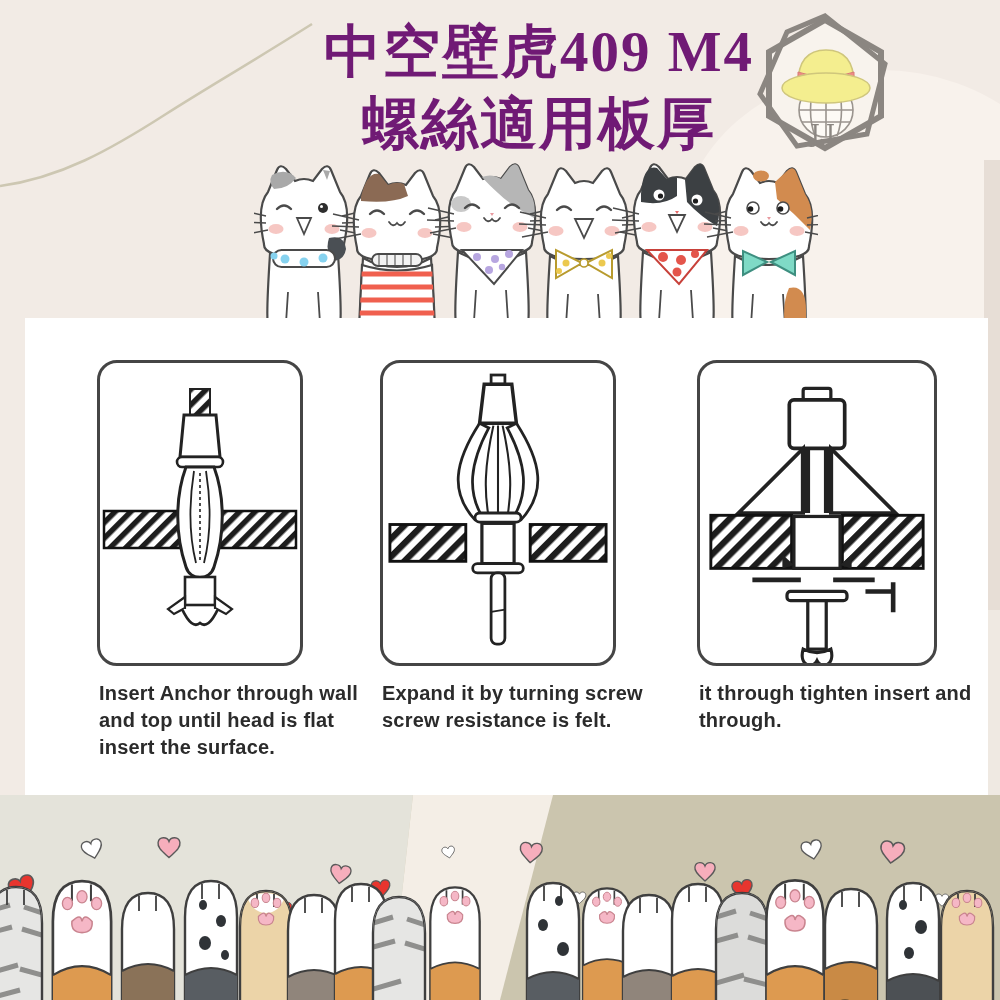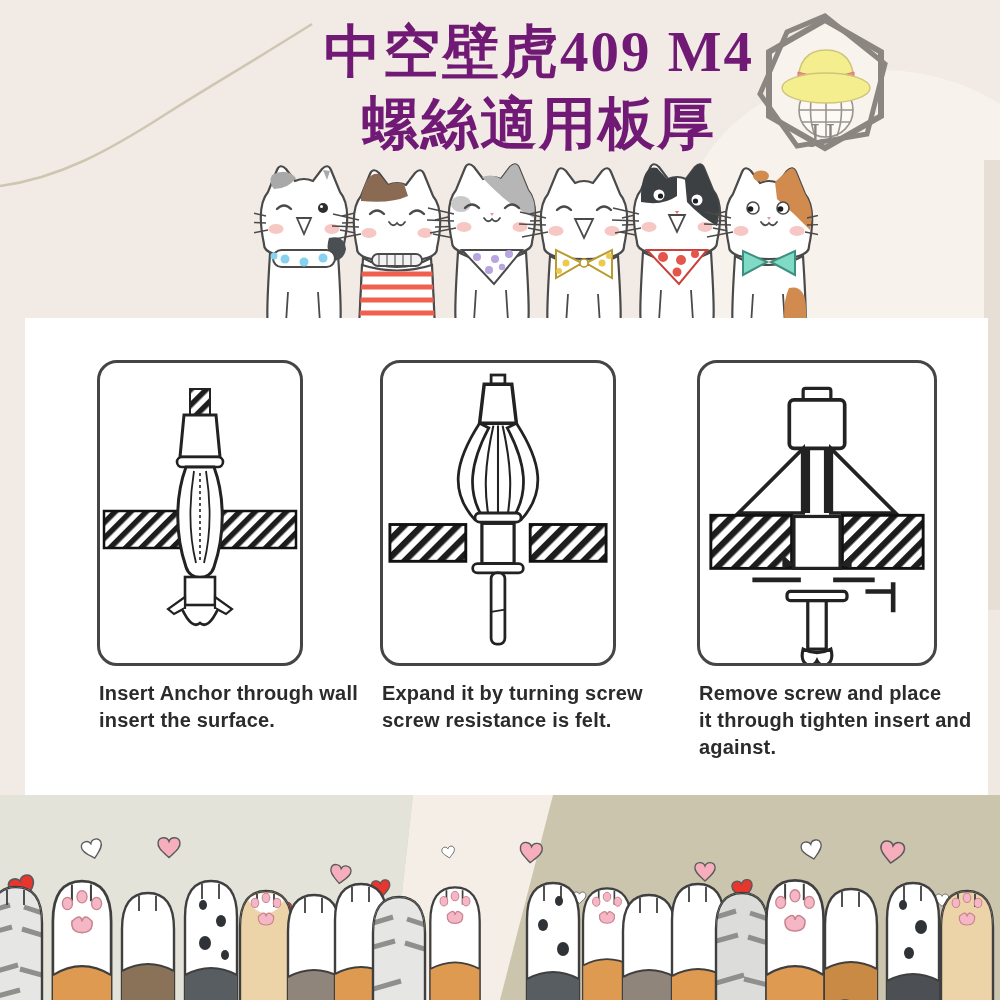--- a/index.html
+++ b/index.html
@@ -233,20 +233,21 @@
           <path d="M100 90 L100 180" stroke="#222" stroke-width="1.6" stroke-dasharray="3 3" fill="none"></path>
           <rect x="85" y="194" width="30" height="28" class="ink" stroke-width="2.6"></rect>
           <path class="ink" d="M85 214 L68 226 L74 231 L85 225 Z" stroke-width="2.2"></path>
           <path class="ink" d="M115 214 L132 226 L126 231 L115 225 Z" stroke-width="2.2"></path>
           <path class="ink" d="M82 226 Q92 247 100 240 Q108 247 118 226" stroke-width="2.8" fill="#fff"></path>
         </g>
       </svg>
     </div>
     <div class="step-caption">
       <div>Insert Anchor through wall</div>
+      <div>and top until head is flat</div>
       <div>insert the surface.</div>
     </div>
   </div>
 
   <div class="step step-2">
     <div class="step-box">
       <svg viewBox="0 0 200 260" width="100%" height="100%">
         <g>
           <rect x="94" y="10" width="12" height="8" class="ink" stroke-width="2.4"></rect>
           <path class="ink" d="M88 18 L112 18 L116 52 L84 52 Z" stroke-width="3"></path>
@@ -294,23 +295,22 @@
         <g>
           <path d="M44 188 H86 M114 188 H150" stroke="#222" stroke-width="4"></path>
           <path d="M142 198 H166 M166 190 V216" stroke="#222" stroke-width="4" fill="none"></path>
           <rect x="74" y="198" width="52" height="8" rx="3" class="ink" stroke-width="2.8"></rect>
           <rect x="92" y="206" width="16" height="42" class="ink" stroke-width="2.8"></rect>
           <path class="ink" d="M88 248 C84 262 96 266 100 258 C104 266 116 262 112 248 Q100 254 88 248 Z" stroke-width="2.8"></path>
         </g>
       </svg>
     </div>
     <div class="step-caption">
-      <div>Remove screw and place</div>
       <div>it through tighten  insert and</div>
-      <div>against.</div>
+      <div>through.</div>
     </div>
   </div>
 </div>
 
 <svg class="band" viewBox="0 0 1000 205">
   <defs>
     <path id="heart" d="M10 4.2 C8.6 .4 2.4 .2 1.6 5 C.9 9.2 5.8 12.6 10 16.6 C14.2 12.6 19.1 9.2 18.4 5 C17.6 .2 11.4 .4 10 4.2 Z"></path>
     <g id="paw-plain">
       <path d="M-26 205 L-26 70 Q-26 34 0 34 Q26 34 26 70 L26 205 Z" fill="#fff" stroke="#3f3f3f" stroke-width="2.4"></path>
       <path d="M-9 37 L-9 52 M8 37 L8 52" stroke="#3f3f3f" stroke-width="1.8" fill="none"></path>

